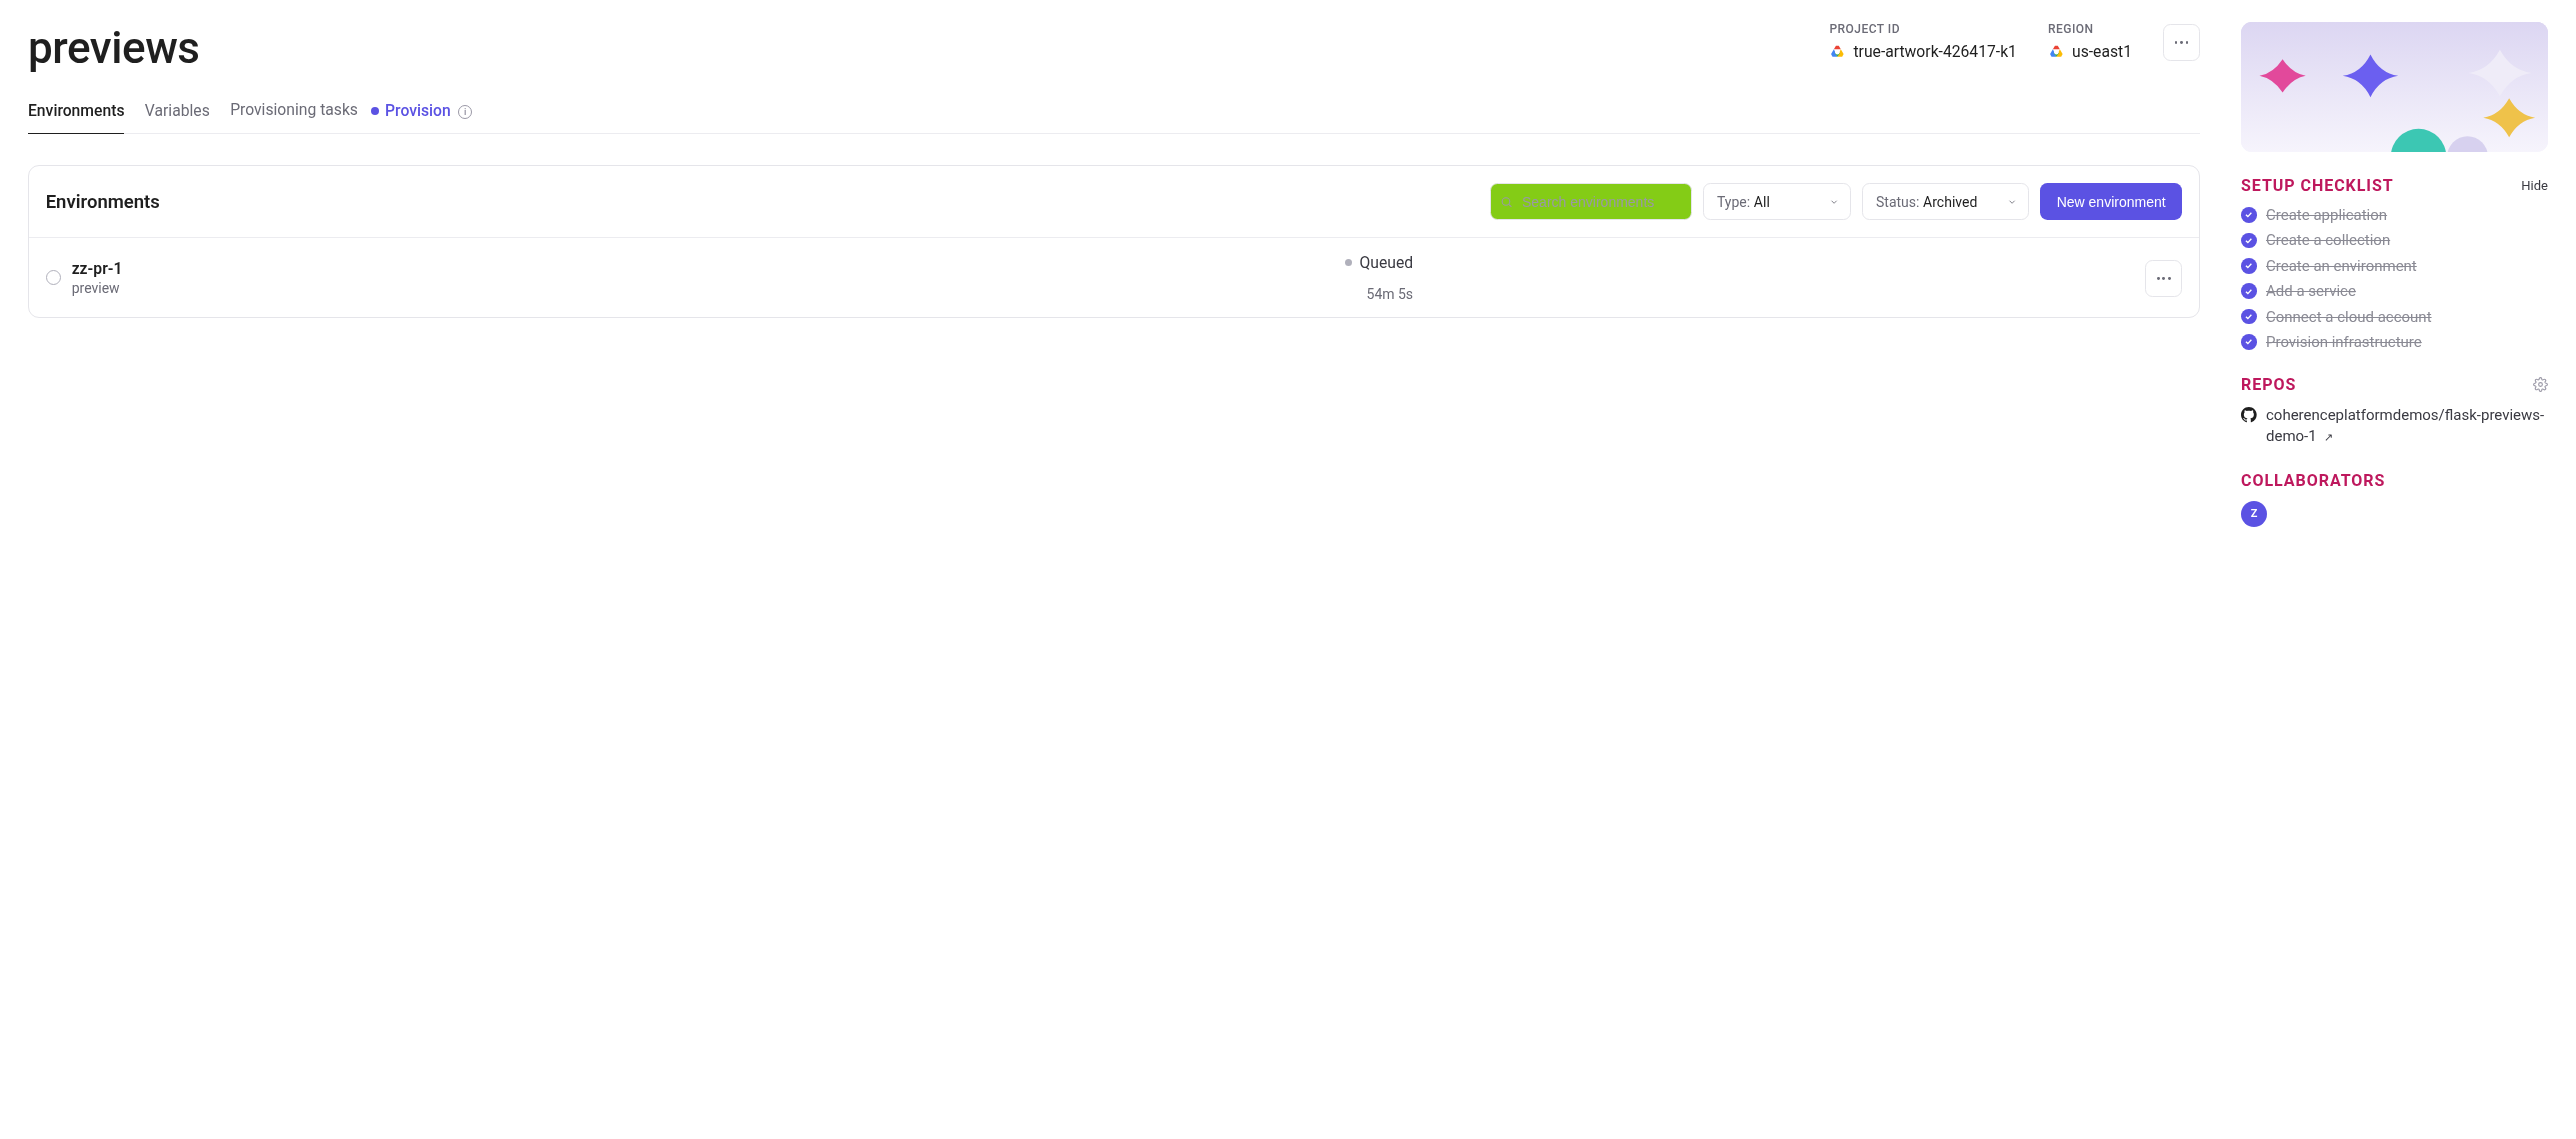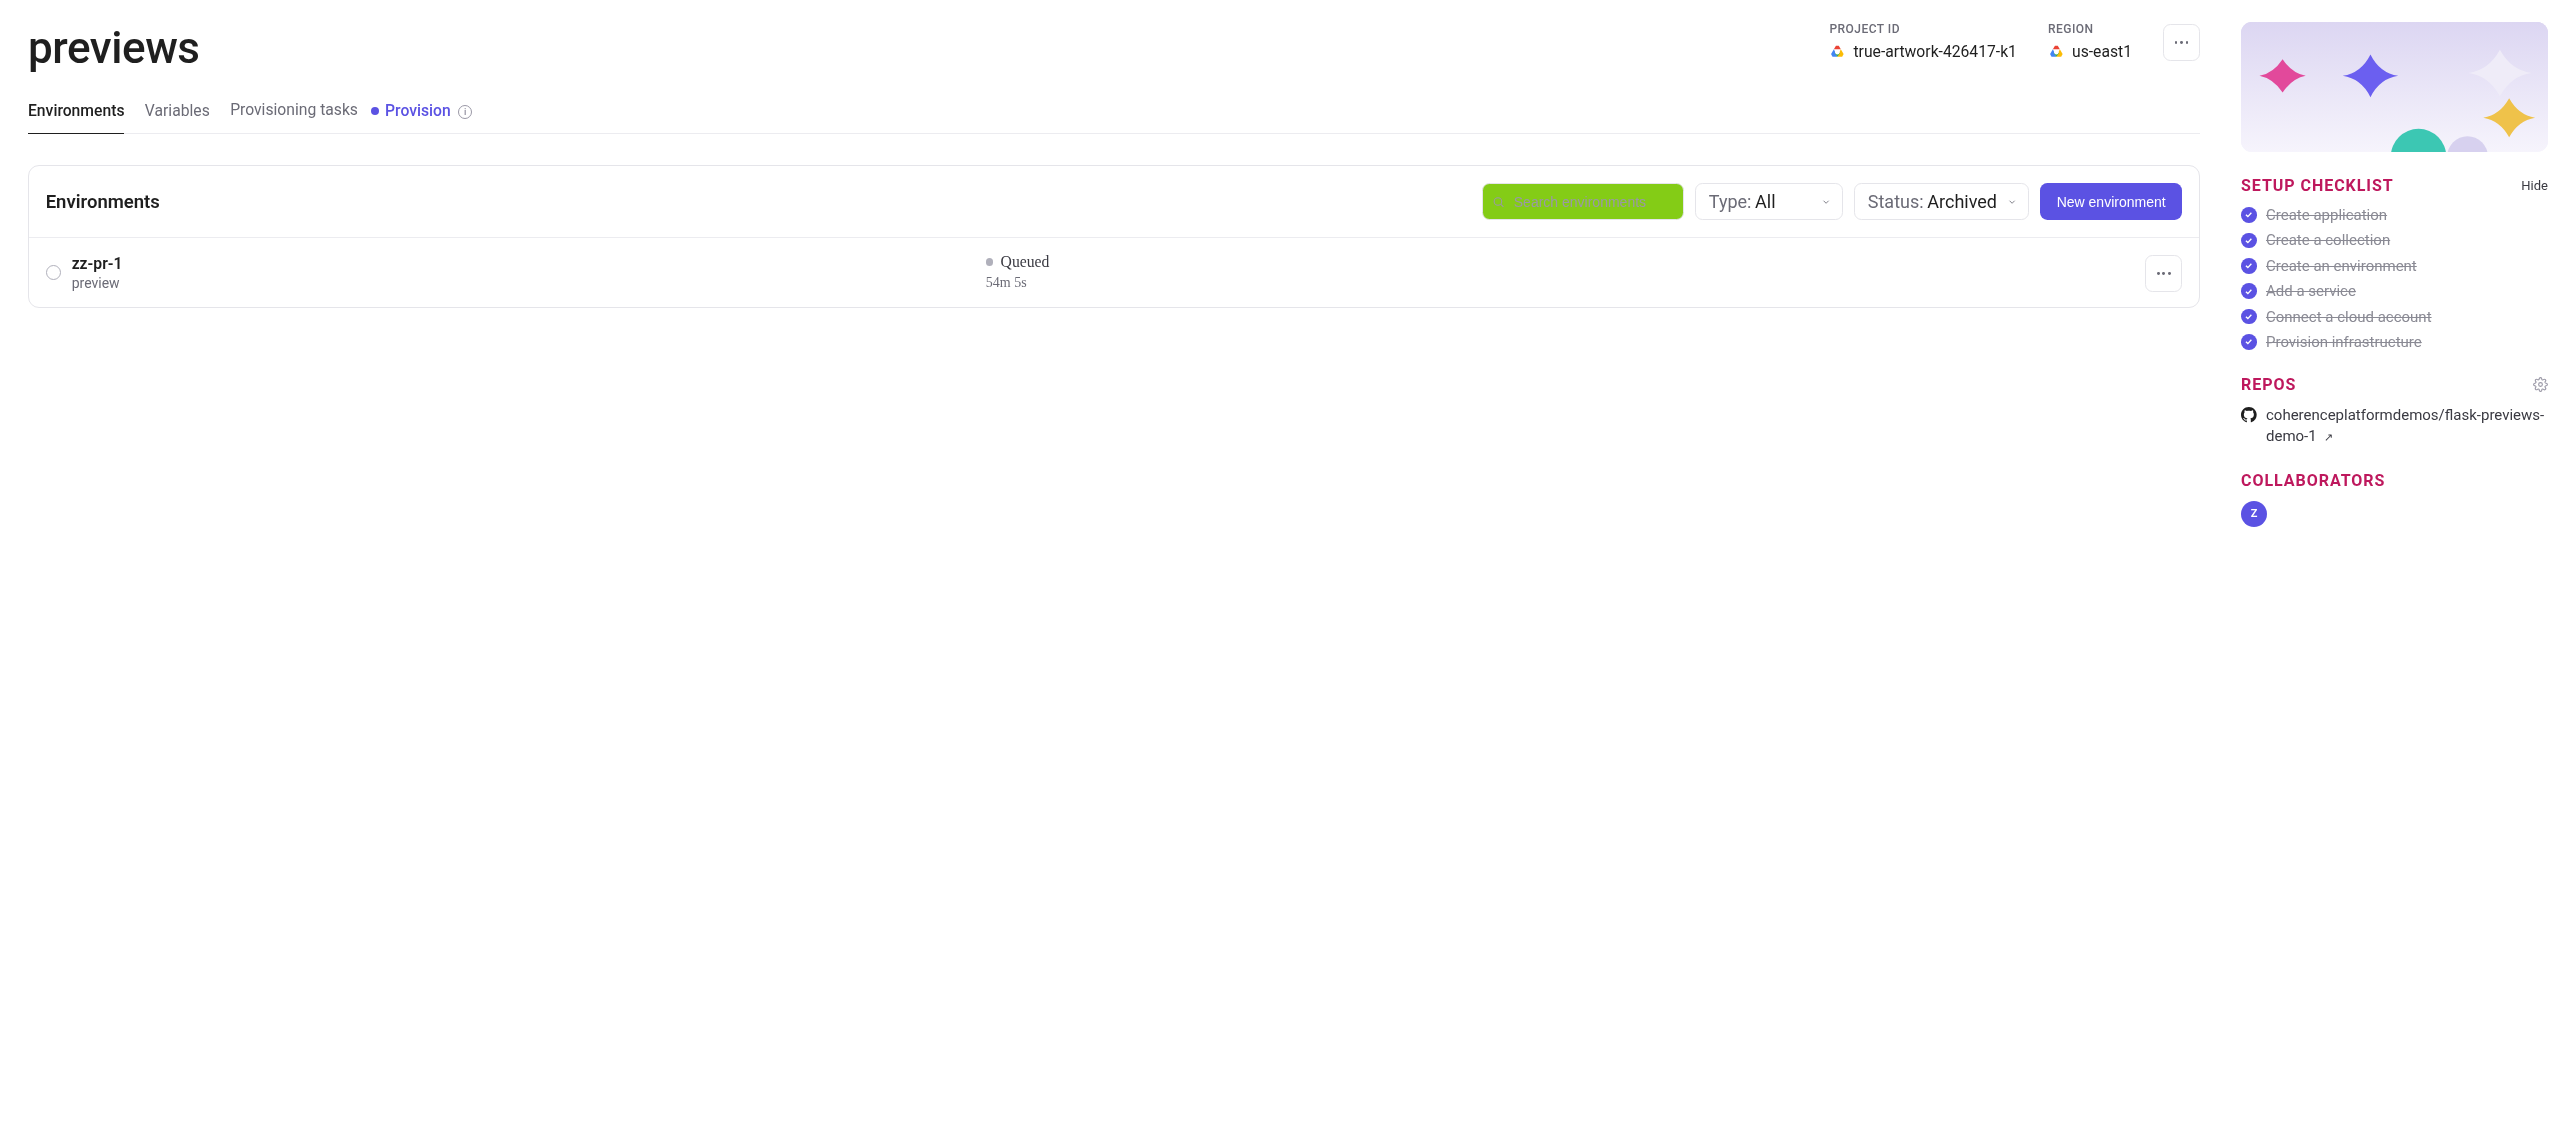--- a/index.html
+++ b/index.html
@@ -139,21 +139,21 @@
   .search-icon {
     position: absolute; left: 10.2px; top: 50%; transform: translateY(-50%);
     width: 13px; height: 13px; color: #9a98a6;
     pointer-events: none;
   }
   .select {
     height: 37px;
     border: 0.9px solid #e5e5ea;
     border-radius: 7.4px;
     padding: 0 31px 0 13px;
-    font-size: 18px;
+    font-size: 14px;
     display: flex; align-items: center;
     position: relative;
     background: #fff;
     cursor: pointer;
     min-width: 148px;
   }
   .select .sel-label { color: #6b6b76; }
   .select .sel-val { color: #1f1f1f; margin-left: 3.7px; }
   .chevron {
     position: absolute; right: 11px; top: 50%; transform: translateY(-50%);
@@ -178,21 +178,21 @@
     padding: 15px 16.7px;
   }
   .row-main { display: flex; align-items: center; gap: 11px; flex: 0 0 44%; }
   .ring {
     width: 15px; height: 15px; border: 1.9px solid #b0b0bb; border-radius: 50%;
     flex-shrink: 0;
   }
   .row-name { font-size: 15.7px; font-weight: 600; color: #1f1f1f; }
   .row-sub { font-size: 14px; color: #6b6b76; }
   .row-name-block { display: flex; flex-direction: column; gap: 1.9px; }
-  .row-status { display: flex; flex-direction: column; align-items: flex-start; gap: 4px; flex: 0 0 20%; font-family: Liberation Serif, serif; }
+  .row-status { display: flex; flex-direction: column; align-items: flex-end; gap: 14px; flex: 0 0 20%; }
   .status-line { display: flex; align-items: center; gap: 7.4px; font-size: 15.7px; color: #3a3a42; }
   .status-dot { width: 7.4px; height: 7.4px; border-radius: 50%; background: #b0b0bb; }
   .row-time { font-size: 14px; color: #6b6b76; }
   .row-actions { margin-left: auto; }
 
   
   .hero {
     width: 100%; height: 130px;
     border-radius: 11px;
     overflow: hidden;

